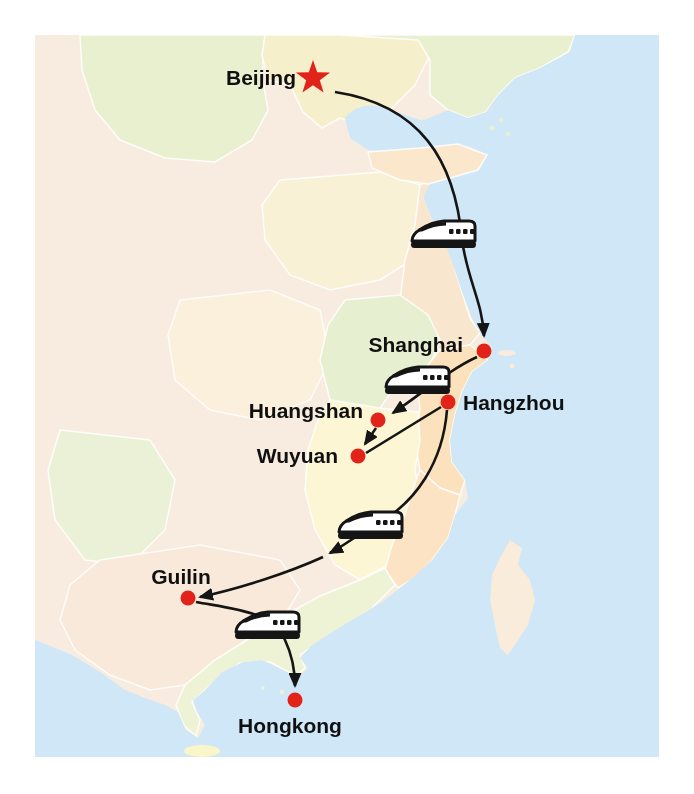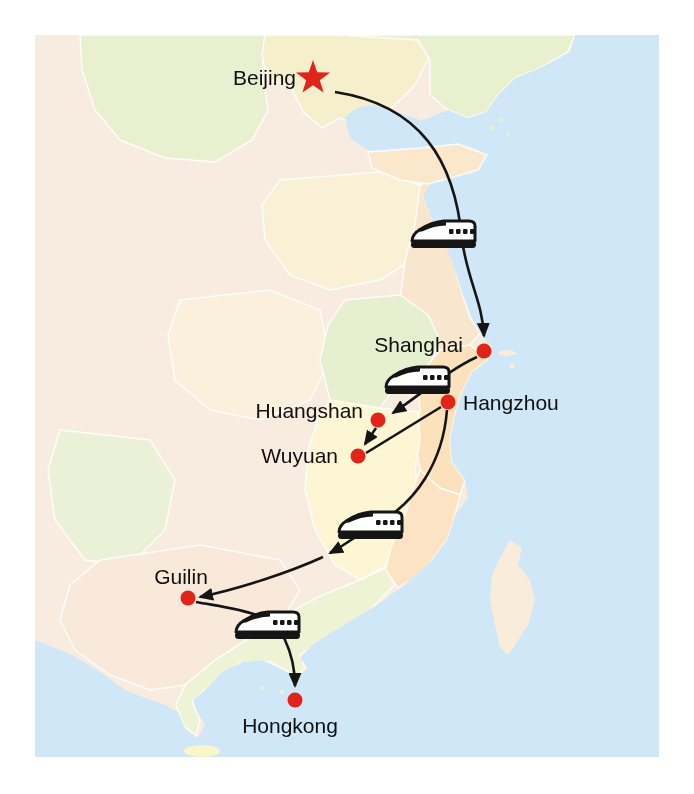--- a/index.html
+++ b/index.html
@@ -1,17 +1,17 @@
 <!DOCTYPE html>
 <html><head>
 <meta charset="utf-8">
 <style>
   html,body{margin:0;padding:0;background:#ffffff;}
   .page{position:relative;width:694px;height:794px;background:#ffffff;overflow:hidden;
-        font-family:"Liberation Sans","DejaVu Sans",sans-serif;}
+        font-family:"Liberation Sans","DejaVu Sans",sans-serif;font-weight:bold;}
   .map-wrap{position:absolute;left:35px;top:35px;width:624px;height:722px;}
   svg{display:block;}
   text{font-family:"Liberation Sans","DejaVu Sans",sans-serif;fill:#101010;}
 </style>
 </head>
 <body>
 
 <div class="page">
   <div class="map-wrap">
     <svg width="624" height="722" viewBox="35 35 624 722">

